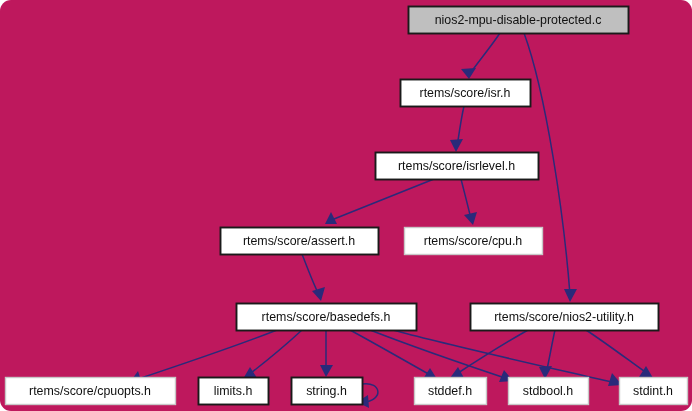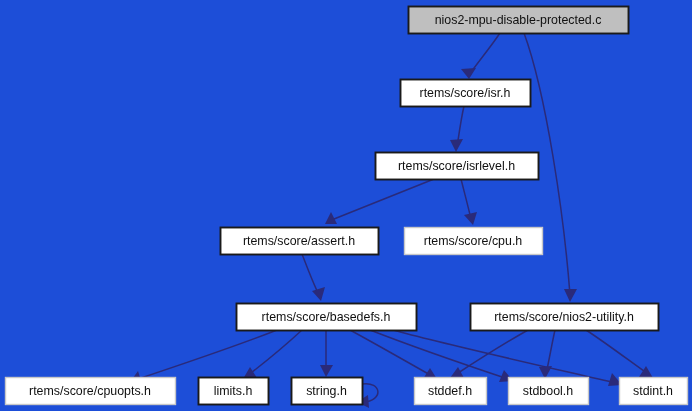--- a/index.html
+++ b/index.html
@@ -4,23 +4,24 @@
 <style>
   html, body {
     margin: 0;
     padding: 0;
     background: #ffffff;
   }
   #graph-root {
     position: relative;
     width: 692px;
     height: 411px;
-    background: #1d4ed8;
+    background: #be185d;
     font-family: "Liberation Sans", sans-serif;
     overflow: hidden;
+    border-radius: 11px;
   }
   svg#graph-canvas {
     position: absolute;
     left: 0;
     top: 0;
     width: 692px;
     height: 411px;
     display: block;
   }
   .node-box {

